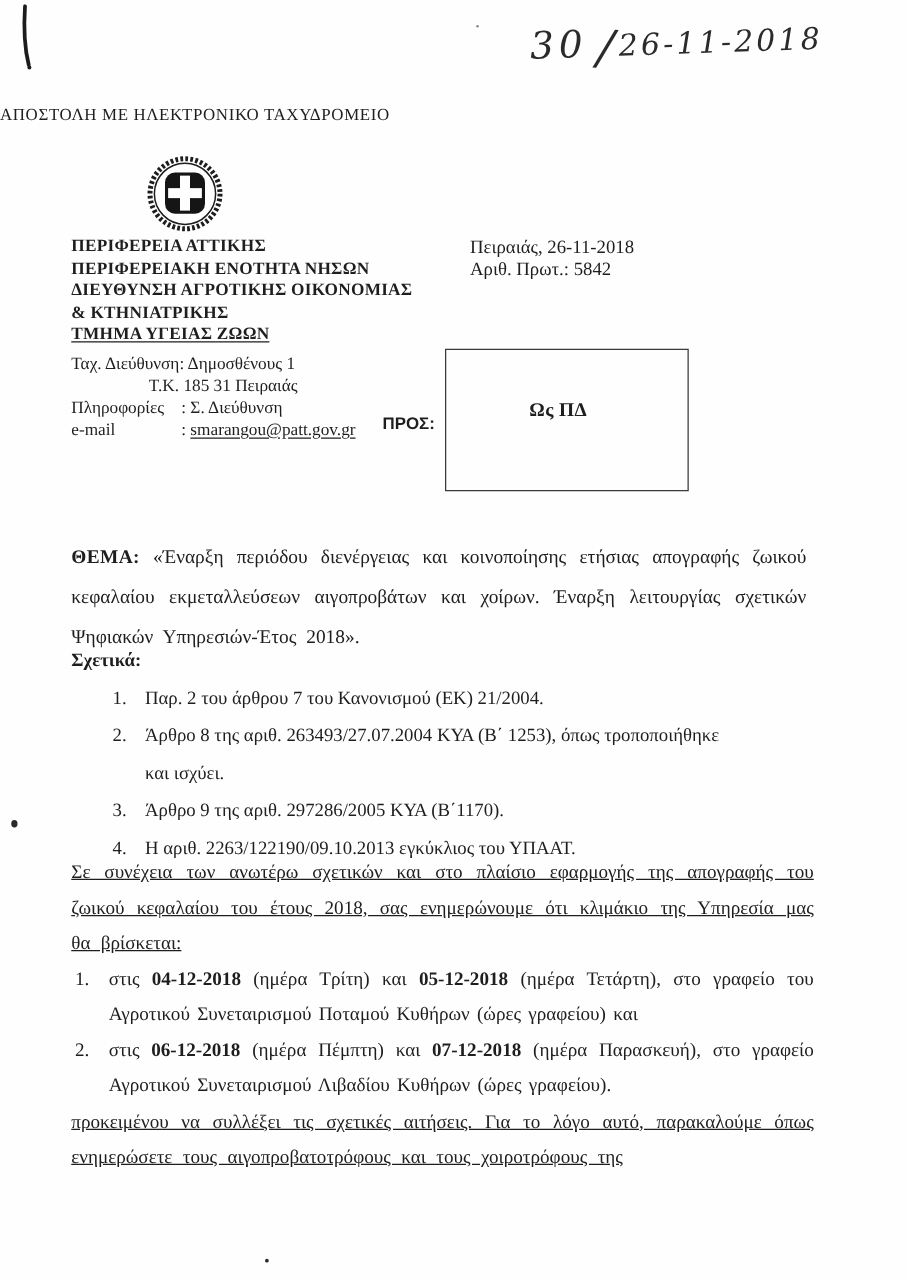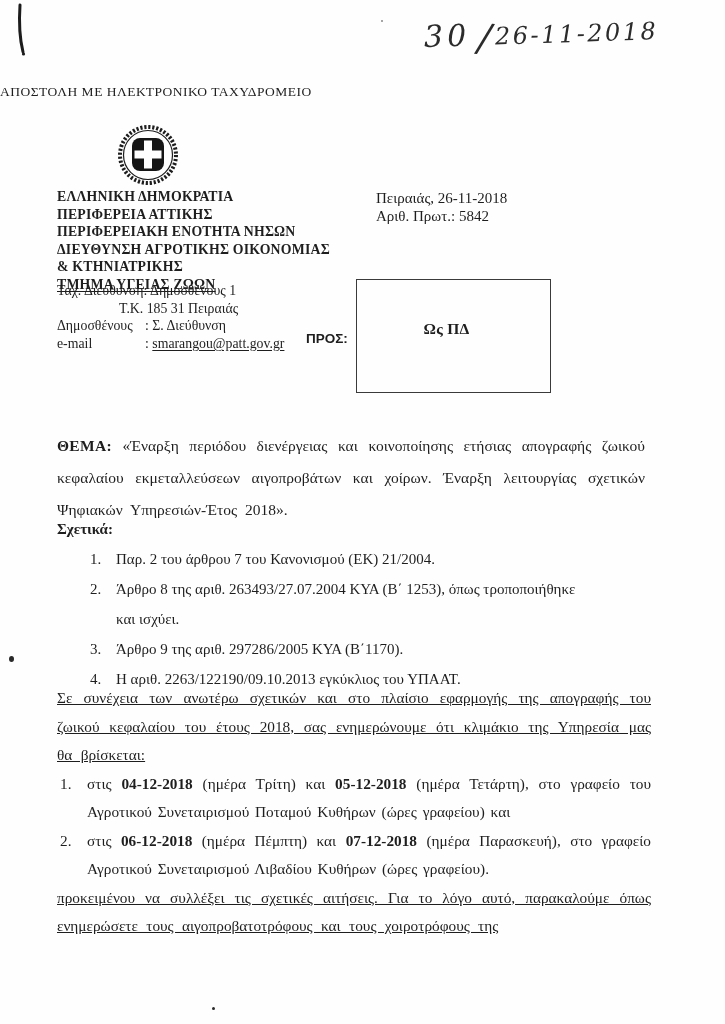--- a/index.html
+++ b/index.html
@@ -118,37 +118,36 @@
 
   <svg class="emblem" width="62" height="62" viewBox="0 0 62 62">
     <circle cx="31" cy="31" r="28" fill="none" stroke="#1d1d1d" stroke-width="4" stroke-dasharray="2.2 1.8"></circle>
     <circle cx="31" cy="31" r="24.5" fill="none" stroke="#1d1d1d" stroke-width="1.2"></circle>
     <rect x="15" y="14" width="32" height="33" rx="8" fill="#151515"></rect>
     <rect x="27" y="16.5" width="8" height="28" fill="#fefefe"></rect>
     <rect x="17.5" y="26.5" width="27" height="8" fill="#fefefe"></rect>
   </svg>
 
   <div class="letterhead">
-    <div>ΕΛΛΗΝΙΚΗ ΔΗΜΟΚΡΑΤΙΑ</div>
     <div>ΠΕΡΙΦΕΡΕΙΑ ΑΤΤΙΚΗΣ</div>
     <div>ΠΕΡΙΦΕΡΕΙΑΚΗ ΕΝΟΤΗΤΑ ΝΗΣΩΝ</div>
     <div>ΔΙΕΥΘΥΝΣΗ ΑΓΡΟΤΙΚΗΣ ΟΙΚΟΝΟΜΙΑΣ</div>
     <div>&amp; ΚΤΗΝΙΑΤΡΙΚΗΣ</div>
     <div class="dept">ΤΜΗΜΑ ΥΓΕΙΑΣ ΖΩΩΝ</div>
   </div>
 
   <div class="dateblock">
     <div>Πειραιάς, 26-11-2018</div>
     <div><span>Αριθ. Πρωτ.:</span>&nbsp;<span>5842</span></div>
   </div>
 
   <div class="contact">
     <div class="row"><span>Ταχ. Διεύθυνση:</span><span> Δημοσθένους 1</span></div>
     <div class="row indent"><span>Τ.Κ. 185 31 Πειραιάς</span></div>
-    <div class="row"><span class="lbl">Δημοσθένους</span><span>: Σ. Διεύθυνση</span></div>
+    <div class="row"><span class="lbl">Πληροφορίες</span><span>: Σ. Διεύθυνση</span></div>
     <div class="row"><span class="lbl">e-mail</span><span>: </span><span class="email">smarangou@patt.gov.gr</span></div>
   </div>
 
   <div class="pros-label">ΠΡΟΣ:</div>
   <div class="recipient-box">
     <div class="val">Ως ΠΔ</div>
   </div>
 
   <p class="subject"><b>ΘΕΜΑ:</b>&nbsp;<span>«Έναρξη περιόδου διενέργειας και κοινοποίησης ετήσιας απογραφής ζωικού κεφαλαίου εκμεταλλεύσεων αιγοπροβάτων και χοίρων. Έναρξη λειτουργίας σχετικών Ψηφιακών Υπηρεσιών-Έτος 2018».</span></p>
 

